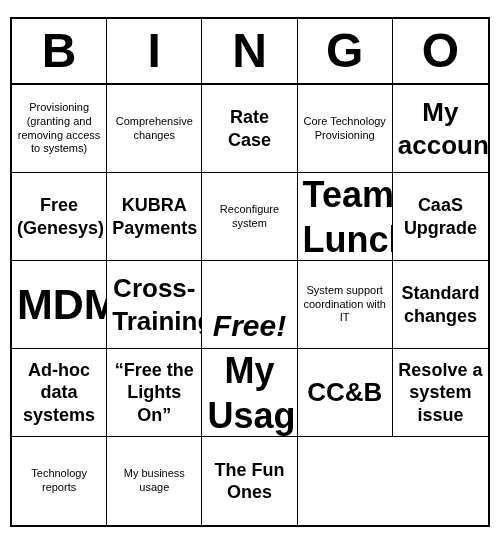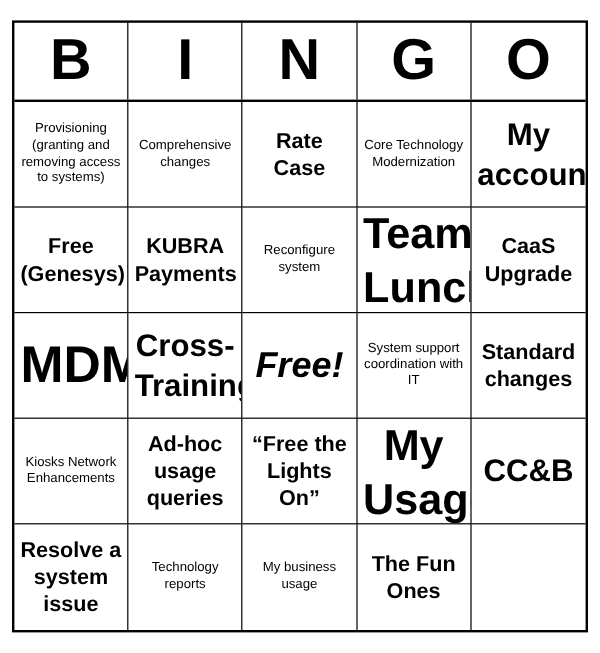--- a/index.html
+++ b/index.html
@@ -64,20 +64,21 @@
       text-align: right;
     }
     .bingo-cell.medium-text {
       font-size: 18px;
       font-weight: bold;
     }
     .bingo-cell.free-cell {
       font-size: 30px;
       font-weight: bold;
       font-style: italic;
+      align-items: flex-end;
     }
     .cell-text {
       display: block;
       width: 100%;
     }
   </style>
 </head>
 <body>
 
 <div class="bingo-card">
@@ -92,21 +93,21 @@
   <div class="bingo-cell">
         <span class="cell-text">Provisioning (granting and removing access to systems)</span>
       </div>
       <div class="bingo-cell">
         <span class="cell-text">Comprehensive changes</span>
       </div>
       <div class="bingo-cell medium-text">
         <span class="cell-text">Rate Case</span>
       </div>
       <div class="bingo-cell">
-        <span class="cell-text">Core Technology Modernization</span>
+        <span class="cell-text">Core Technology Provisioning</span>
       </div>
       <div class="bingo-cell large-text">
         <span class="cell-text">My account</span>
       </div>
       <div class="bingo-cell medium-text">
         <span class="cell-text">Free (Genesys)</span>
       </div>
       <div class="bingo-cell medium-text">
         <span class="cell-text">KUBRA Payments</span>
       </div>
@@ -127,25 +128,22 @@
       </div>
       <div class="bingo-cell free-cell">
         <span class="cell-text">Free!</span>
       </div>
       <div class="bingo-cell">
         <span class="cell-text">System support coordination with IT</span>
       </div>
       <div class="bingo-cell medium-text">
         <span class="cell-text">Standard changes</span>
       </div>
-      <div class="bingo-cell">
-        <span class="cell-text">Kiosks Network Enhancements</span>
-      </div>
       <div class="bingo-cell medium-text">
-        <span class="cell-text">Ad-hoc usage queries</span>
+        <span class="cell-text">Ad-hoc data systems</span>
       </div>
       <div class="bingo-cell medium-text">
         <span class="cell-text">“Free the Lights On”</span>
       </div>
       <div class="bingo-cell xlarge-text">
         <span class="cell-text">My Usage</span>
       </div>
       <div class="bingo-cell large-text">
         <span class="cell-text">CC&amp;B</span>
       </div>

